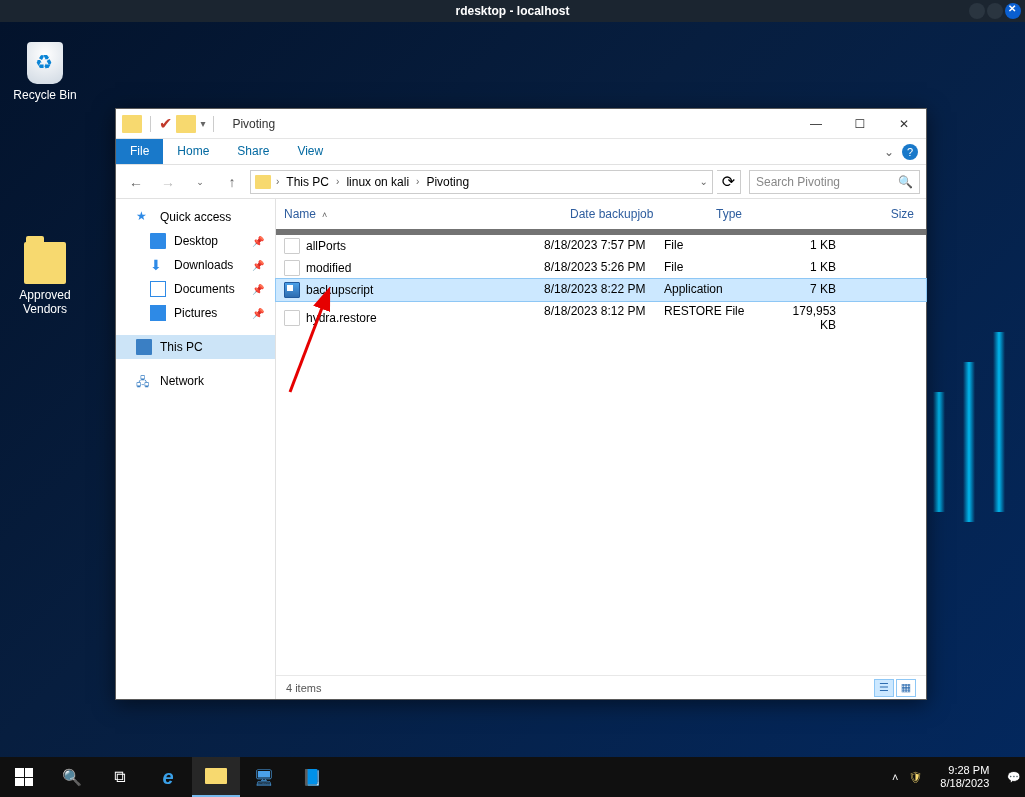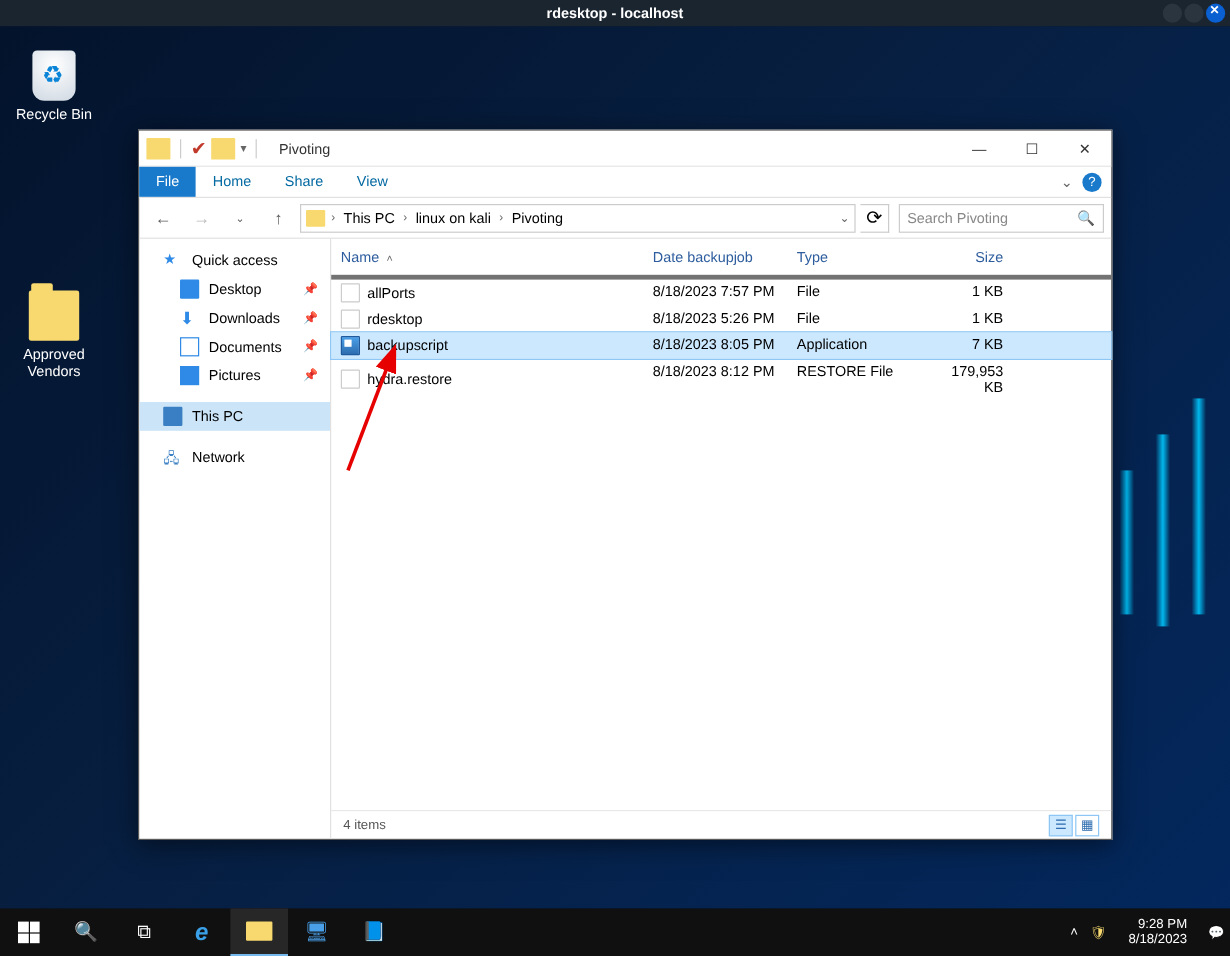--- a/index.html
+++ b/index.html
@@ -67,21 +67,21 @@
   .navic{ width:16px;height:16px;display:inline-block;}
   .navic.star{color:#2e8ae6;}
   .navic.desk{background:#2e8ae6;border-radius:1px;}
   .navic.dl::after{content:"⬇";color:#2e8ae6;font-size:14px;}
   .navic.doc{background:#fff;border:1px solid #2e8ae6;}
   .navic.pic{background:#2e8ae6;}
   .navic.pc{background:#3a7fc4;border-radius:1px;}
   .navic.net{color:#3a7fc4;}
 
   .file-list{ flex:1; display:flex; flex-direction:column; font-size:12px;}
-  .cols{ display:flex; border-bottom:4px solid #737373; color:#2e5d9e; padding:4px 0;}
+  .cols{ display:flex; border-bottom:6px solid #737373; color:#2e5d9e; padding:4px 0;gap:26px;}
   .cols div{ padding:4px 8px;}
   .c-name{width:260px;} .c-date{width:120px;} .c-type{width:120px;} .c-size{width:68px;text-align:right;}
   .rows{ flex:1;}
   .row{ display:flex; padding:1px 0; cursor:pointer;}
   .row.sel{ background:#cce8ff; outline:1px solid #8ec7f5;}
   .row div{ padding:2px 8px;}
   .row .c-name{display:flex;align-items:center;gap:6px;}
   .fic{width:16px;height:16px;display:inline-block;background:#fff;border:1px solid #ccc;border-radius:1px;}
   .fic.app{background:linear-gradient(#4aa0e8,#2e6db0);border:1px solid #1f5a9e;position:relative;}
   .fic.app::after{content:"";position:absolute;left:2px;top:2px;width:6px;height:6px;background:#fff;}
@@ -235,32 +235,32 @@
                 <span class="fic "></span>
                 <span>allPorts</span>
               </div>
               <div class="c-date">8/18/2023 7:57 PM</div>
               <div class="c-type">File</div>
               <div class="c-size">1 KB</div>
             </div>
             <div class="row">
               <div class="c-name">
                 <span class="fic "></span>
-                <span>rdesktop</span>
+                <span>modified</span>
               </div>
               <div class="c-date">8/18/2023 5:26 PM</div>
               <div class="c-type">File</div>
               <div class="c-size">1 KB</div>
             </div>
             <div class="row sel">
               <div class="c-name">
                 <span class="fic app"></span>
                 <span>backupscript</span>
               </div>
-              <div class="c-date">8/18/2023 8:05 PM</div>
+              <div class="c-date">8/18/2023 8:22 PM</div>
               <div class="c-type">Application</div>
               <div class="c-size">7 KB</div>
             </div>
             <div class="row">
               <div class="c-name">
                 <span class="fic "></span>
                 <span>hydra.restore</span>
               </div>
               <div class="c-date">8/18/2023 8:12 PM</div>
               <div class="c-type">RESTORE File</div>

